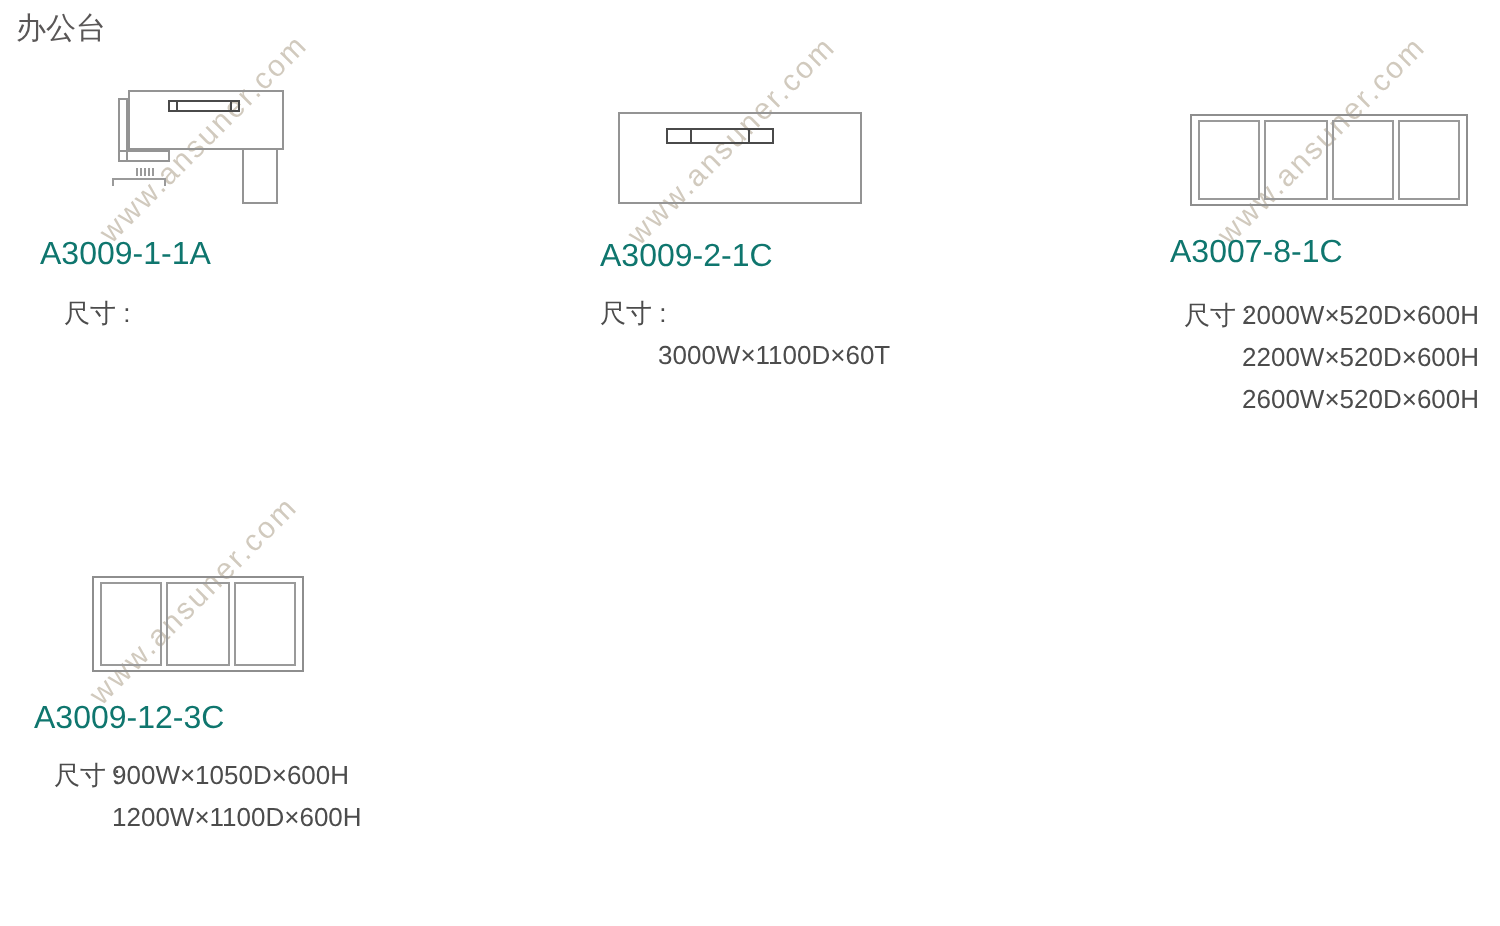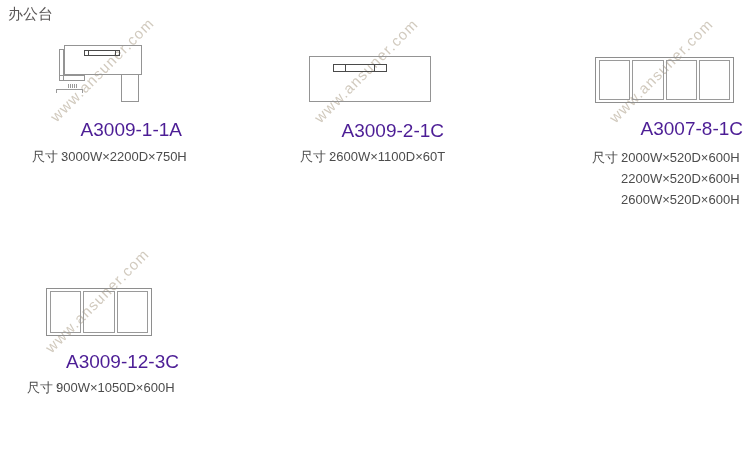--- a/index.html
+++ b/index.html
@@ -49,21 +49,21 @@
 
   
   .d2-top  { left:309px; top:56px; width:122px; height:46px; }
   .d2-slot { left:333px; top:64px; width:54px;  height:8px;  }
 
   
   .cab3 { left:595px; top:57px;  width:139px; height:46px; }
   .cab4 { left:46px;  top:288px; width:106px; height:48px; }
 
   
-  .model { position:absolute; font-size:19px; color:#4c1d95; text-align:right; z-index:3; white-space:nowrap; }
+  .model { position:absolute; font-size:16px; color:#0f766e; text-align:left; z-index:3; white-space:nowrap; }
   .m1 { left:20px;  top:119px; width:162px; }
   .m2 { left:300px; top:120px; width:144px; }
   .m3 { left:585px; top:118px; width:158px; }
   .m4 { left:17px;  top:351px; width:162px; }
 
   
   .dims { position:absolute; font-size:13px; color:#4c4c4c; z-index:3; }
   .dims .row { height:21px; line-height:21px; display:flex; white-space:nowrap; }
   .dims .prefix { width:29px; flex:none; }
   .dm1 { left:32px;  top:146px; }
@@ -94,42 +94,44 @@
         <div class="cell end-r e4"></div>
       </div>
       <div class="rect d1-ped"></div>
       <div class="d1-minitext"></div>
       <div class="d1-dim"></div>
     </div>
     <div class="model m1">A3009-1-1A</div>
     <div class="dims dm1">
       <div class="row">
         <span class="prefix">尺寸 :</span>
-        <span>3000W×2200D×750H</span>
       </div>
       <div class="row">
         <span class="prefix"></span>
       </div>
     </div>
   </div>
 
   <div>
     <div>
       <div class="rect d2-top"></div>
       <div class="slot d2-slot">
         <div class="cell end-l e12"></div>
         <div class="cell mid"></div>
         <div class="cell end-r e12"></div>
       </div>
     </div>
     <div class="model m2">A3009-2-1C</div>
     <div class="dims dm2">
       <div class="row">
         <span class="prefix">尺寸 :</span>
-        <span>2600W×1100D×60T</span>
+      </div>
+      <div class="row">
+        <span class="prefix"></span>
+        <span>3000W×1100D×60T</span>
       </div>
       <div class="row">
         <span class="prefix"></span>
       </div>
     </div>
   </div>
 
   <div>
     <div class="cab cab3">
       <div class="panel"></div>
@@ -159,16 +161,20 @@
       <div class="panel"></div>
       <div class="panel"></div>
       <div class="panel"></div>
     </div>
     <div class="model m4">A3009-12-3C</div>
     <div class="dims dm4">
       <div class="row">
         <span class="prefix">尺寸 :</span>
         <span>900W×1050D×600H</span>
       </div>
+      <div class="row">
+        <span class="prefix"></span>
+        <span>1200W×1100D×600H</span>
+      </div>
     </div>
   </div>
 
 </div>
 
 </body></html>

